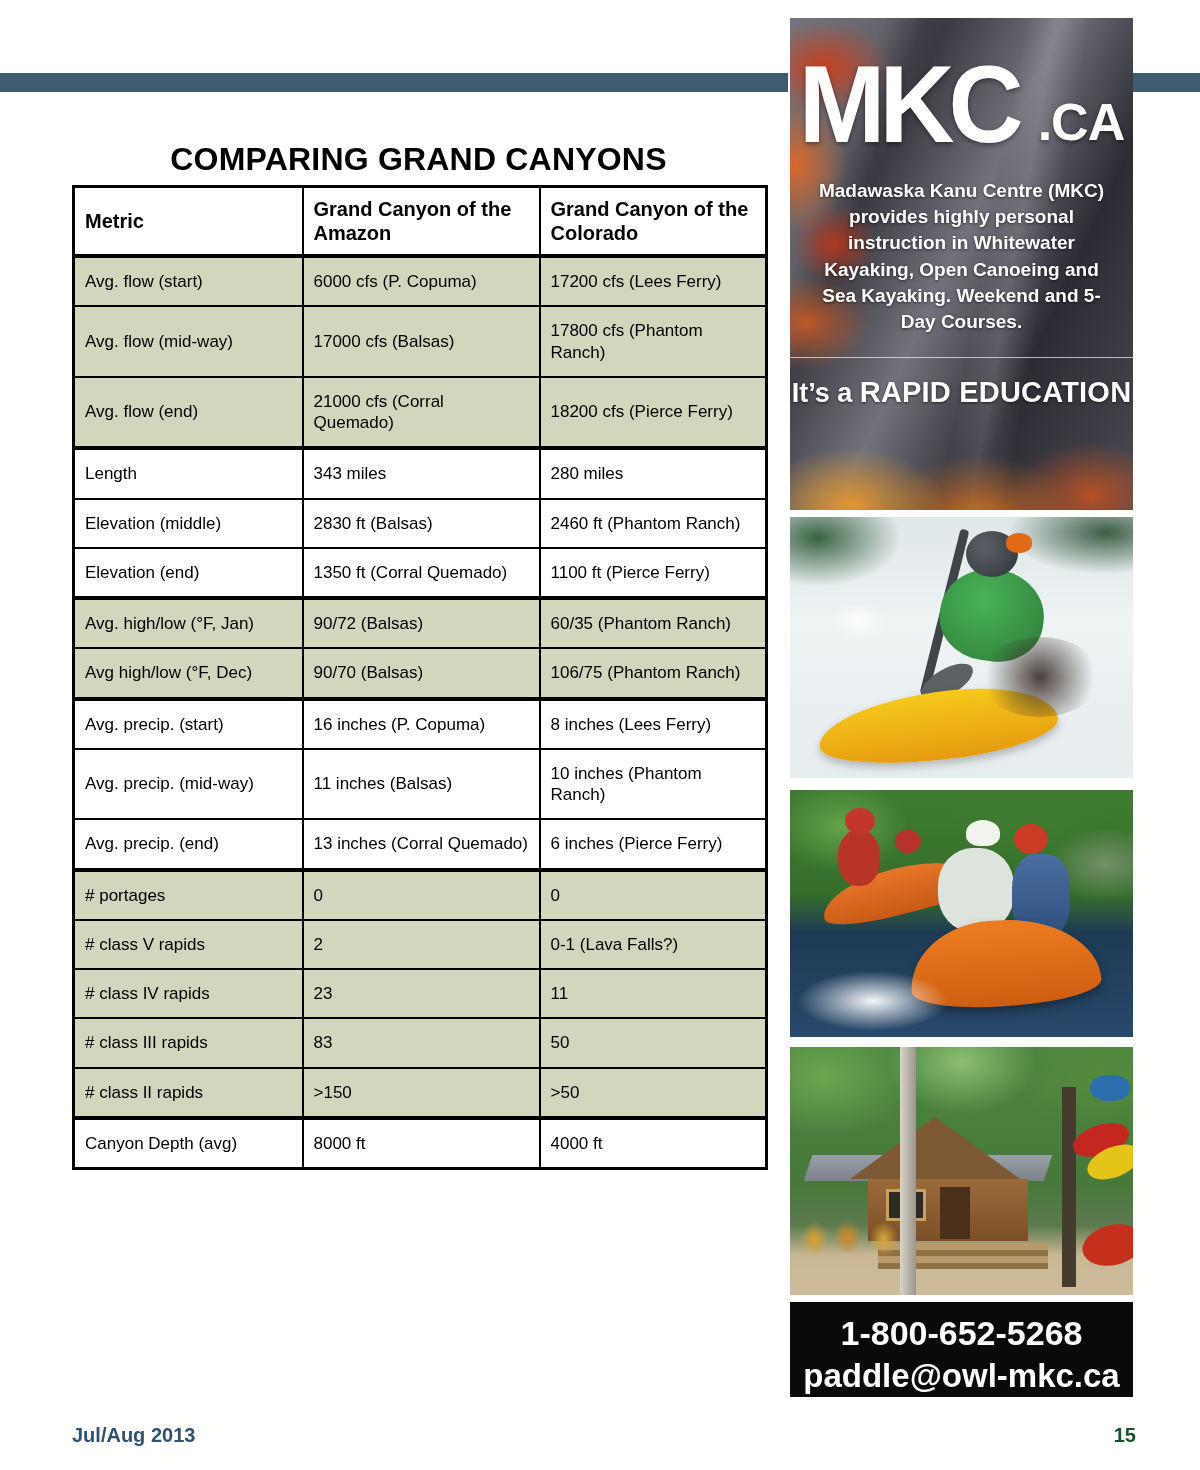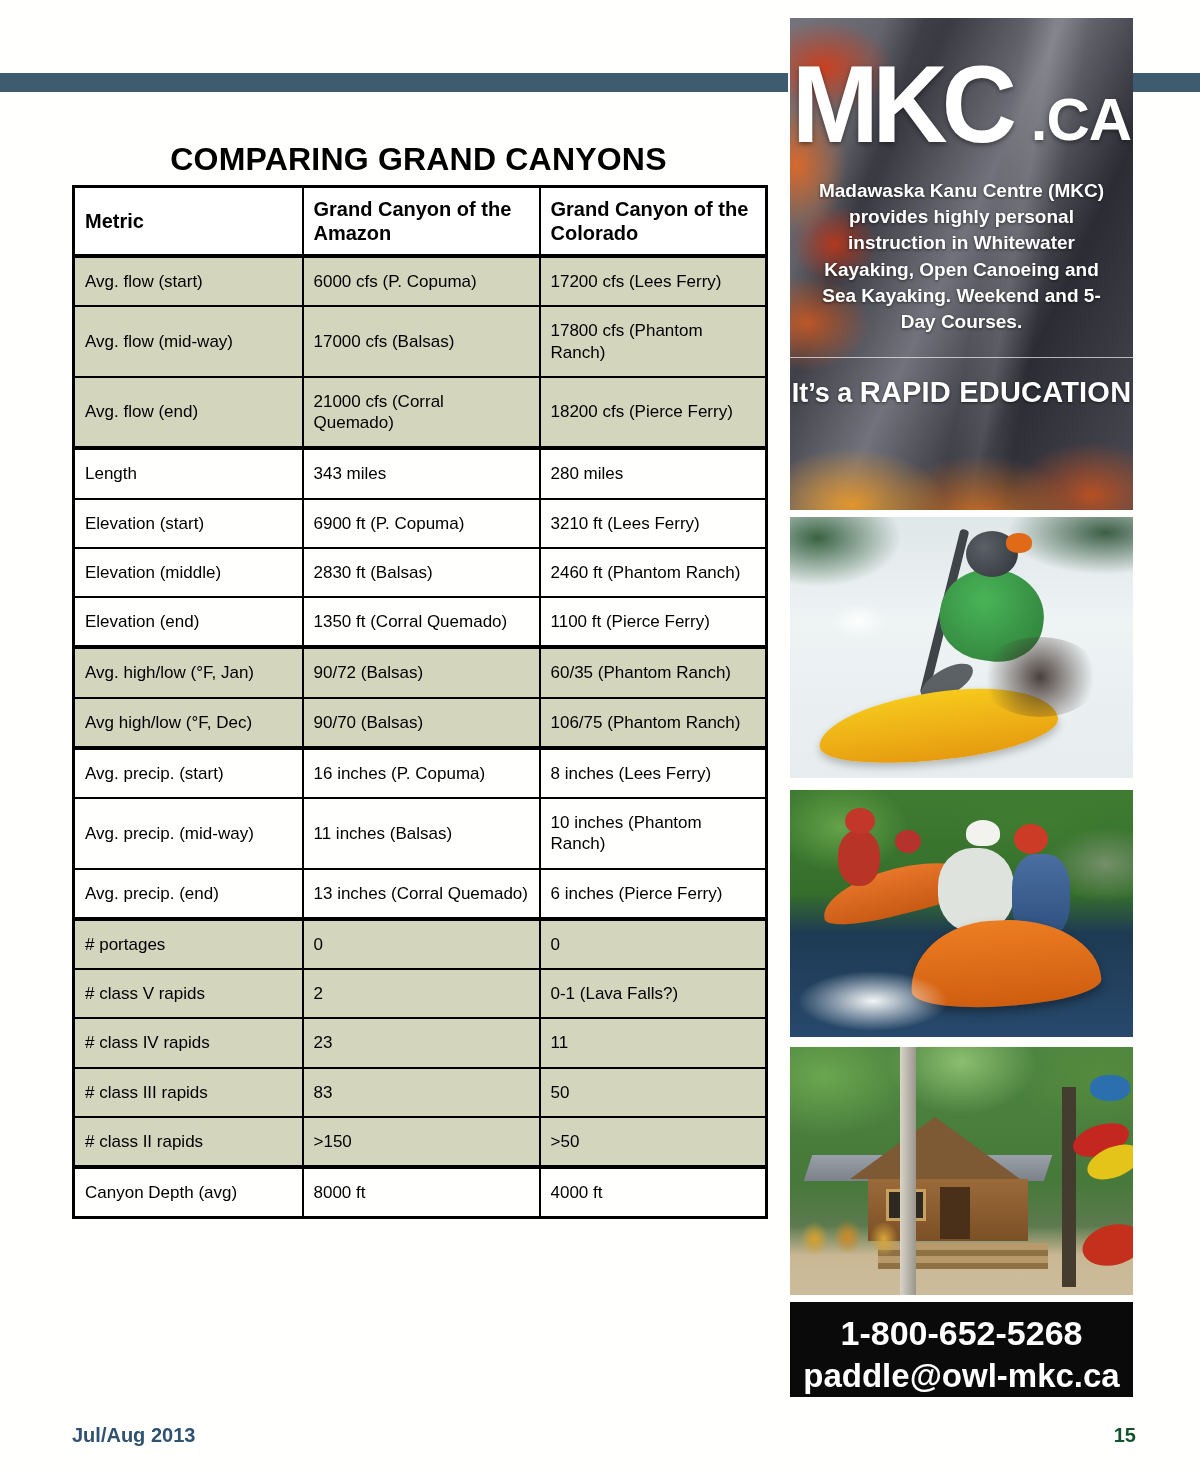--- a/index.html
+++ b/index.html
@@ -54,21 +54,21 @@
       linear-gradient(110deg, rgba(255,255,255,.16) 18%, rgba(255,255,255,0) 26%),
       linear-gradient(100deg, rgba(255,255,255,0) 55%, rgba(255,255,255,.14) 62%, rgba(255,255,255,0) 70%),
       linear-gradient(115deg, #5a5a64 0%, #3a3a43 28%, #72727c 48%, #2c2c35 70%, #4a4a54 100%);
   }
   .ad-logo { margin-top:34px; line-height:1; text-shadow:0 2px 5px rgba(0,0,0,.45); }
   .ad-logo .logo-main {
     font-size:104px; font-weight:800; letter-spacing:-6px;
     transform:scaleY(1.05); display:inline-block;
   }
   .ad-logo .logo-suffix {
-    font-size:60px; font-weight:800; letter-spacing:-1px;
+    font-size:52px; font-weight:800; letter-spacing:-1px;
     display:inline-block; vertical-align:baseline; margin-left:20px;
   }
   .ad-desc {
     width:90%; margin:22px auto 0; font-size:19px; font-weight:700;
     line-height:1.38; text-shadow:0 1px 3px rgba(0,0,0,.6);
   }
   .ad-divider { margin:22px 0 0; border:0; border-top:1px solid rgba(255,255,255,.65); }
   .ad-tagline { margin-top:18px; text-shadow:0 1px 3px rgba(0,0,0,.6); white-space:nowrap; }
   .ad-tagline .tag-prefix { font-size:27px; font-weight:600; }
   .ad-tagline .tag-emph { font-size:29px; font-weight:800; letter-spacing:0.2px; }
@@ -229,25 +229,20 @@
           <td>Avg. flow (end)</td>
           <td>21000 cfs (Corral Quemado)</td>
           <td>18200 cfs (Pierce Ferry)</td>
         </tr>
         <tr class="group-start">
           <td>Length</td>
           <td>343 miles</td>
           <td>280 miles</td>
         </tr>
         <tr>
-          <td>Elevation (start)</td>
-          <td>6900 ft (P. Copuma)</td>
-          <td>3210 ft (Lees Ferry)</td>
-        </tr>
-        <tr>
           <td>Elevation (middle)</td>
           <td>2830 ft (Balsas)</td>
           <td>2460 ft (Phantom Ranch)</td>
         </tr>
         <tr>
           <td>Elevation (end)</td>
           <td>1350 ft (Corral Quemado)</td>
           <td>1100 ft (Pierce Ferry)</td>
         </tr>
         <tr class="shaded group-start">

